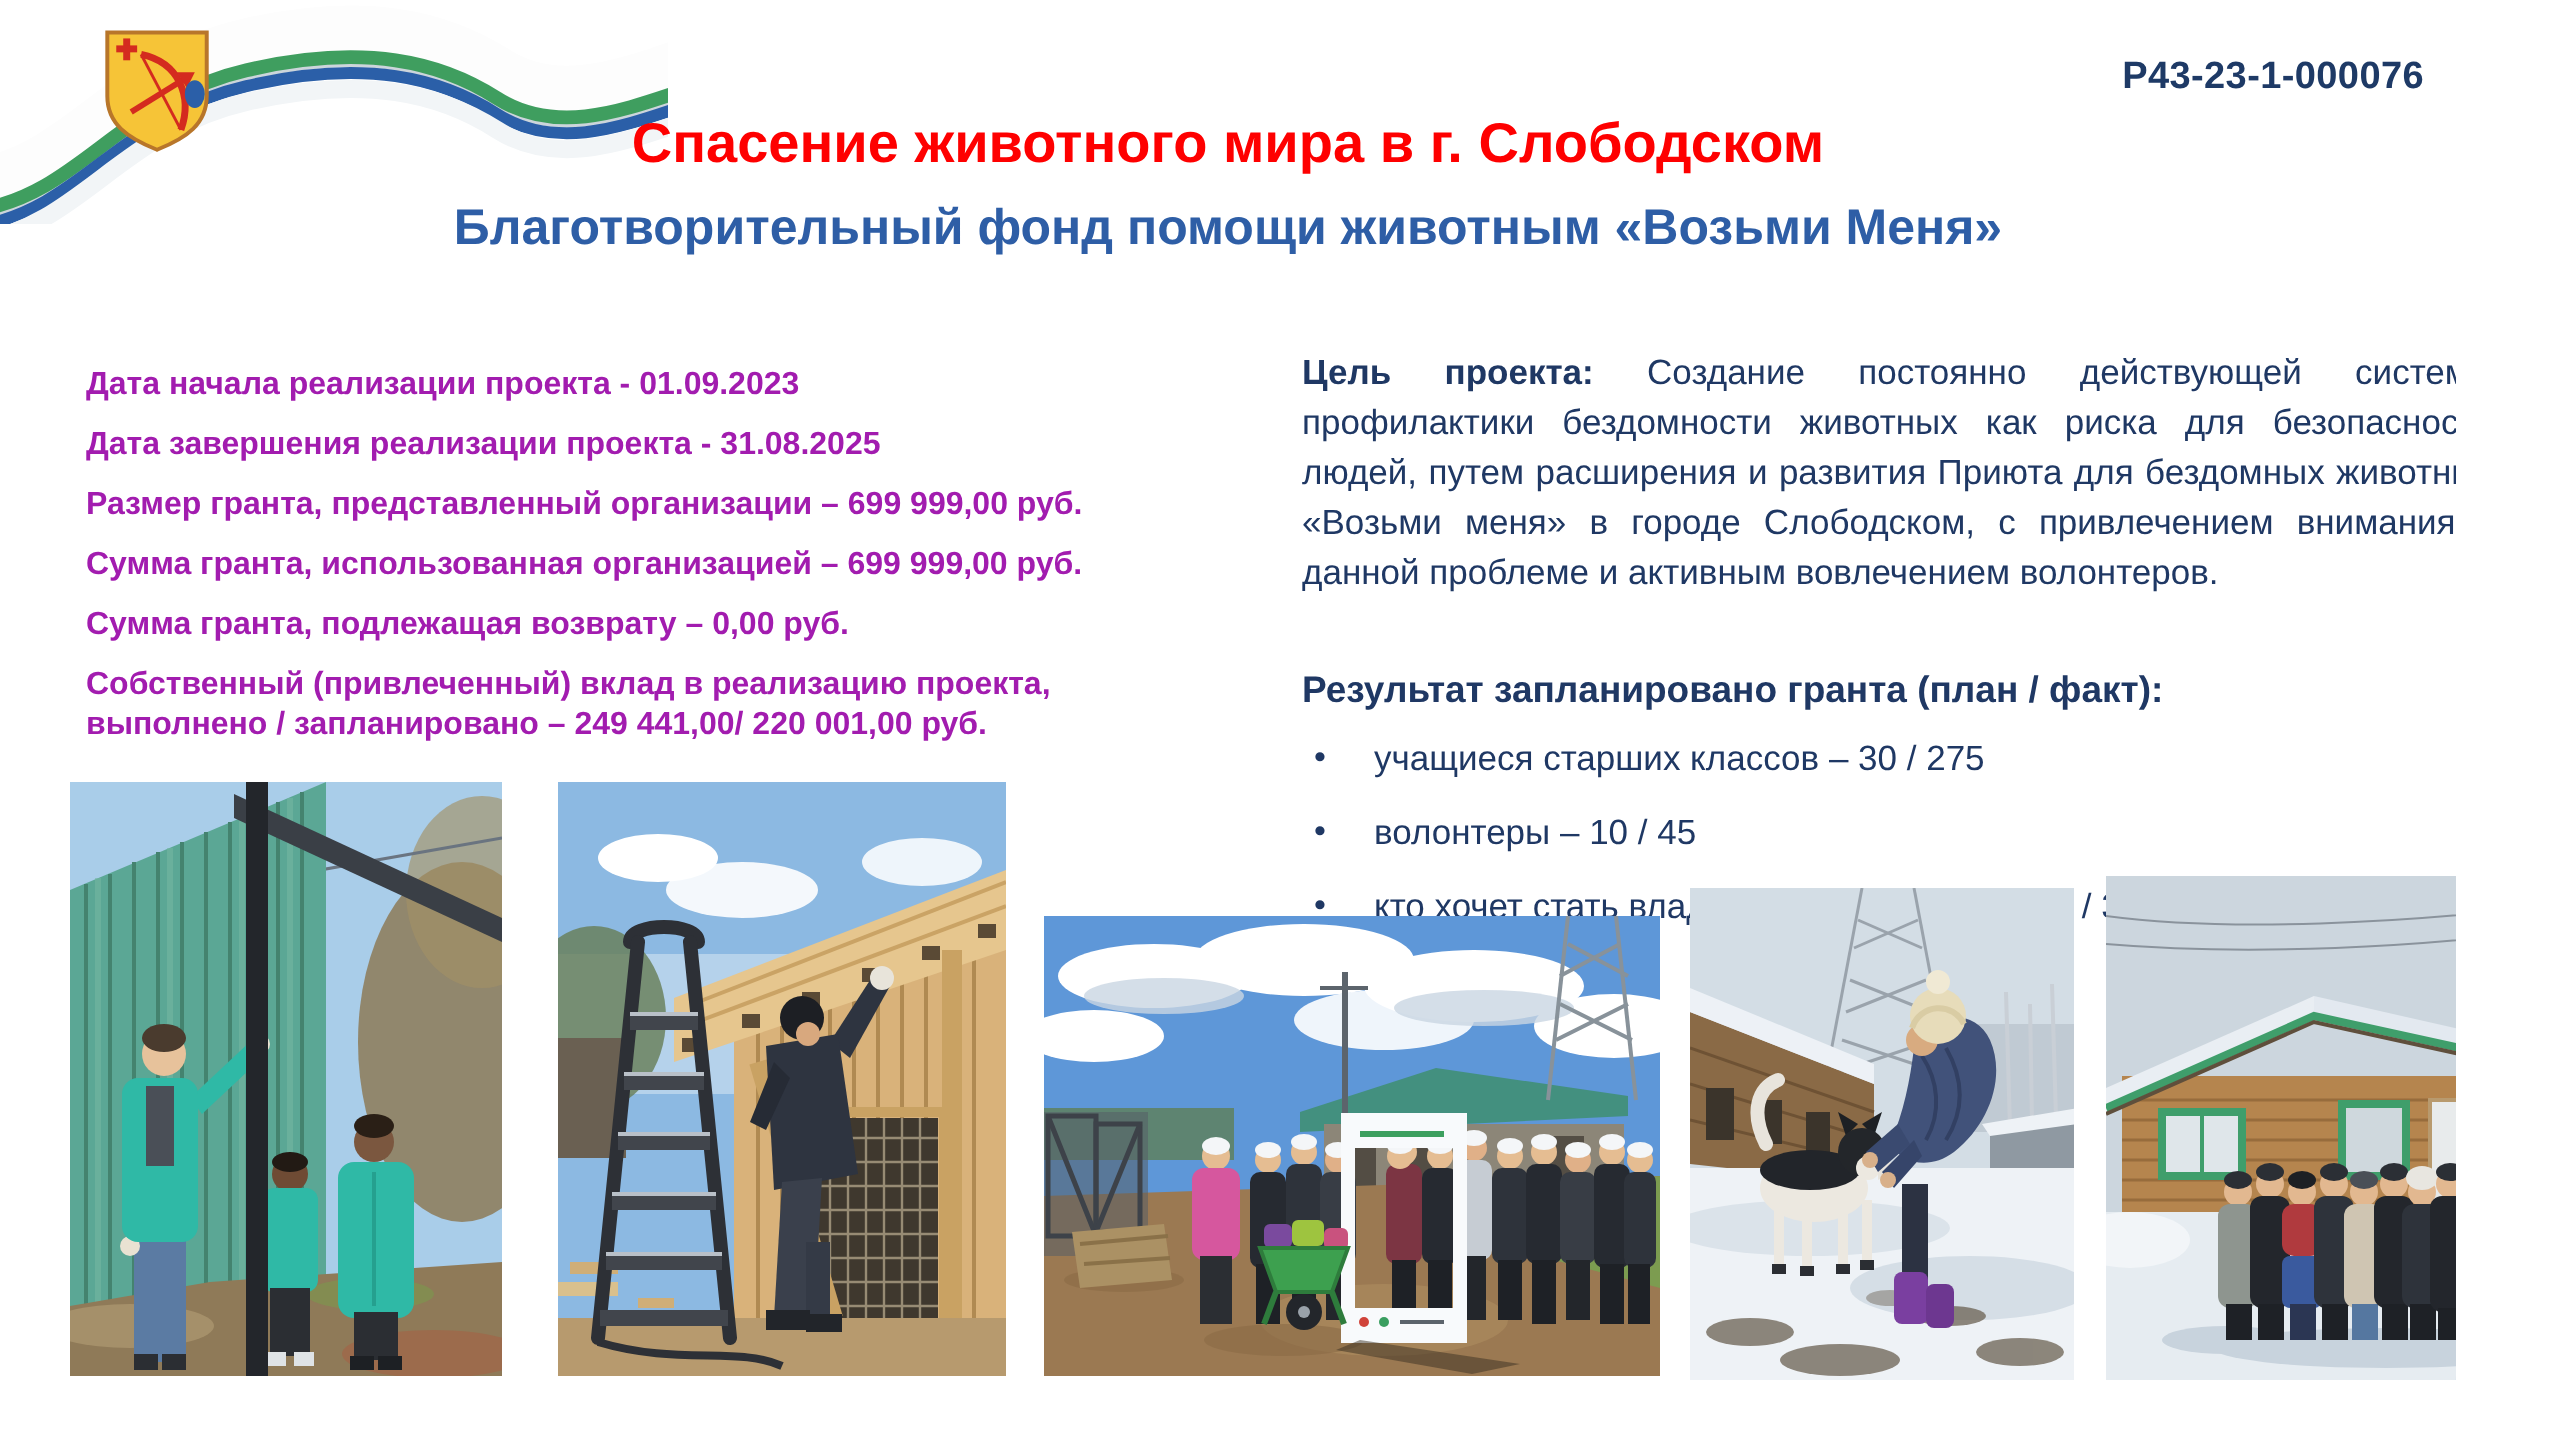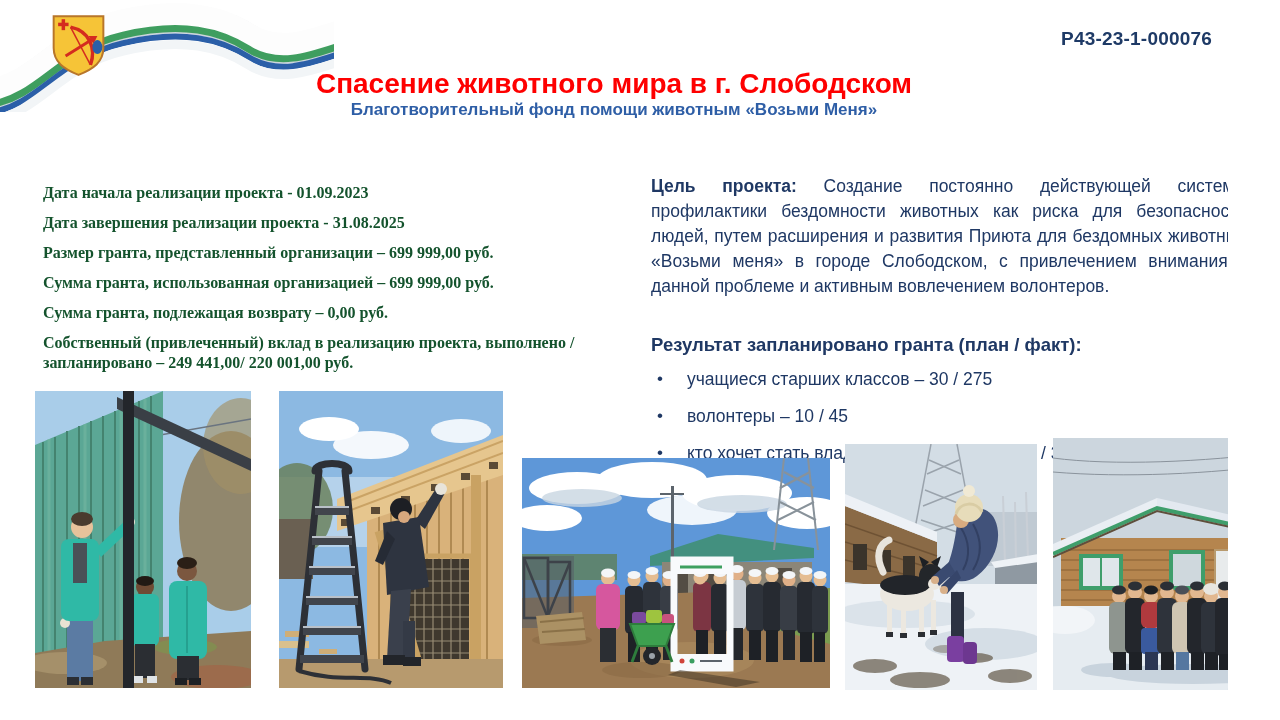--- a/index.html
+++ b/index.html
@@ -8,30 +8,30 @@
     font-family:"Liberation Sans","DejaVu Sans",sans-serif;
     border-radius:32px;
   }
   .ribbon{position:absolute;left:-4px;top:0;width:338px;height:112px;}
   .ribbon svg{width:100%;height:100%;}
   .doc-number{
     position:absolute;top:28px;right:16px;
     font-size:19px;font-weight:bold;color:#1e3a66;letter-spacing:.2px;
   }
   .title{
-    position:absolute;left:0;right:0;top:52px;margin:16px;text-align:center;
+    position:absolute;left:0;right:0;top:52px;margin:4px;text-align:center;
     font-size:28px;font-weight:bold;color:#fe0000;
   }
   .subtitle{
     position:absolute;left:0;right:0;top:100px;margin:0;text-align:center;
-    font-size:17px;font-weight:bold;color:#2e5ea6;
+    font-size:25px;font-weight:bold;color:#2e5ea6;
   }
   .left-col{position:absolute;left:43px;top:183px;width:565px;}
   .detail-line{
-    margin:0 0 10px 0;font-size:16px;font-weight:bold;color:#14532d;line-height:20px;font-family:Liberation Serif, serif;
+    margin:0 0 10px 0;font-size:16px;font-weight:bold;color:#a21caf;line-height:20px;
   }
   .right-col{position:absolute;left:651px;top:174px;width:596px;}
   .goal{
     margin:0 0 8px 0;font-size:17.5px;color:#1f3864;line-height:25px;
     text-align:justify;min-height:152px;
   }
   .goal .lbl{font-weight:bold;}
   .results-heading{
     margin:0 0 12px 0;font-size:18.5px;font-weight:bold;color:#1f3864;
   }

